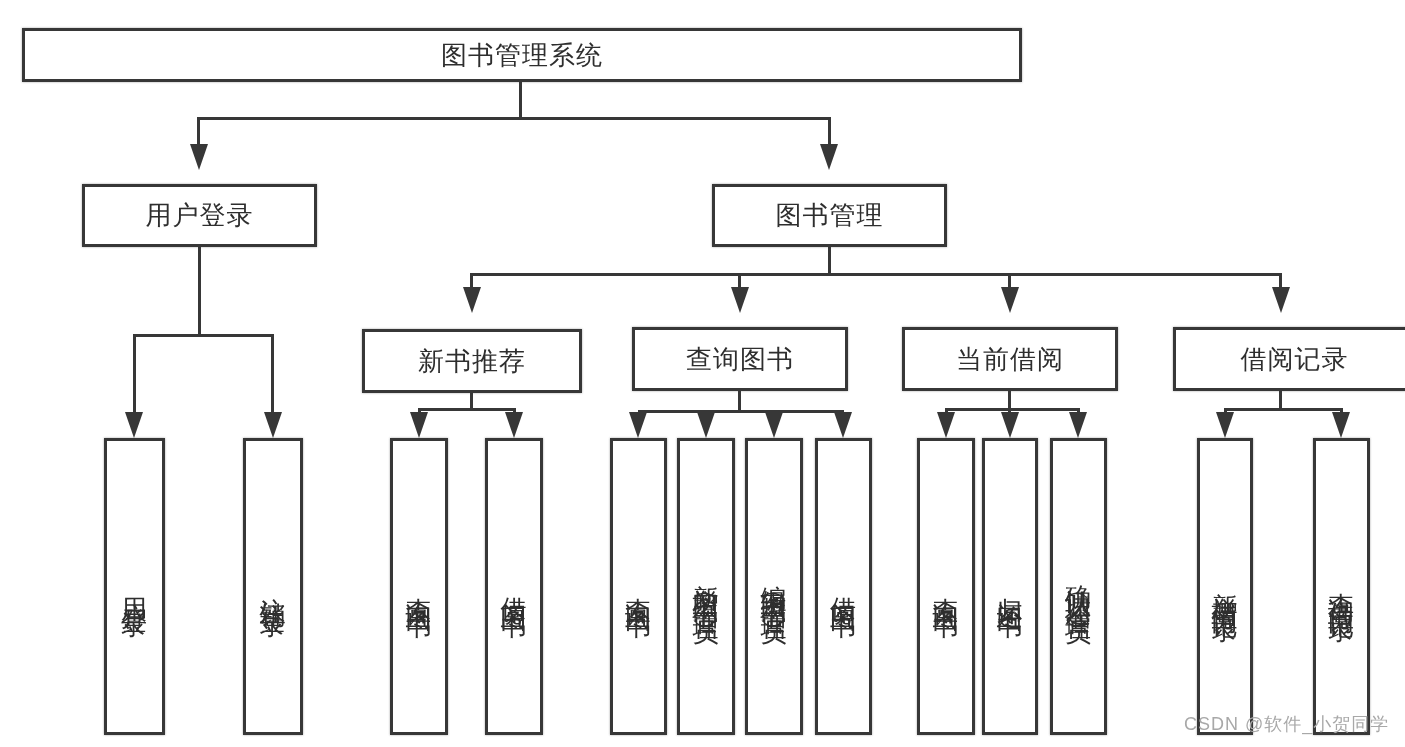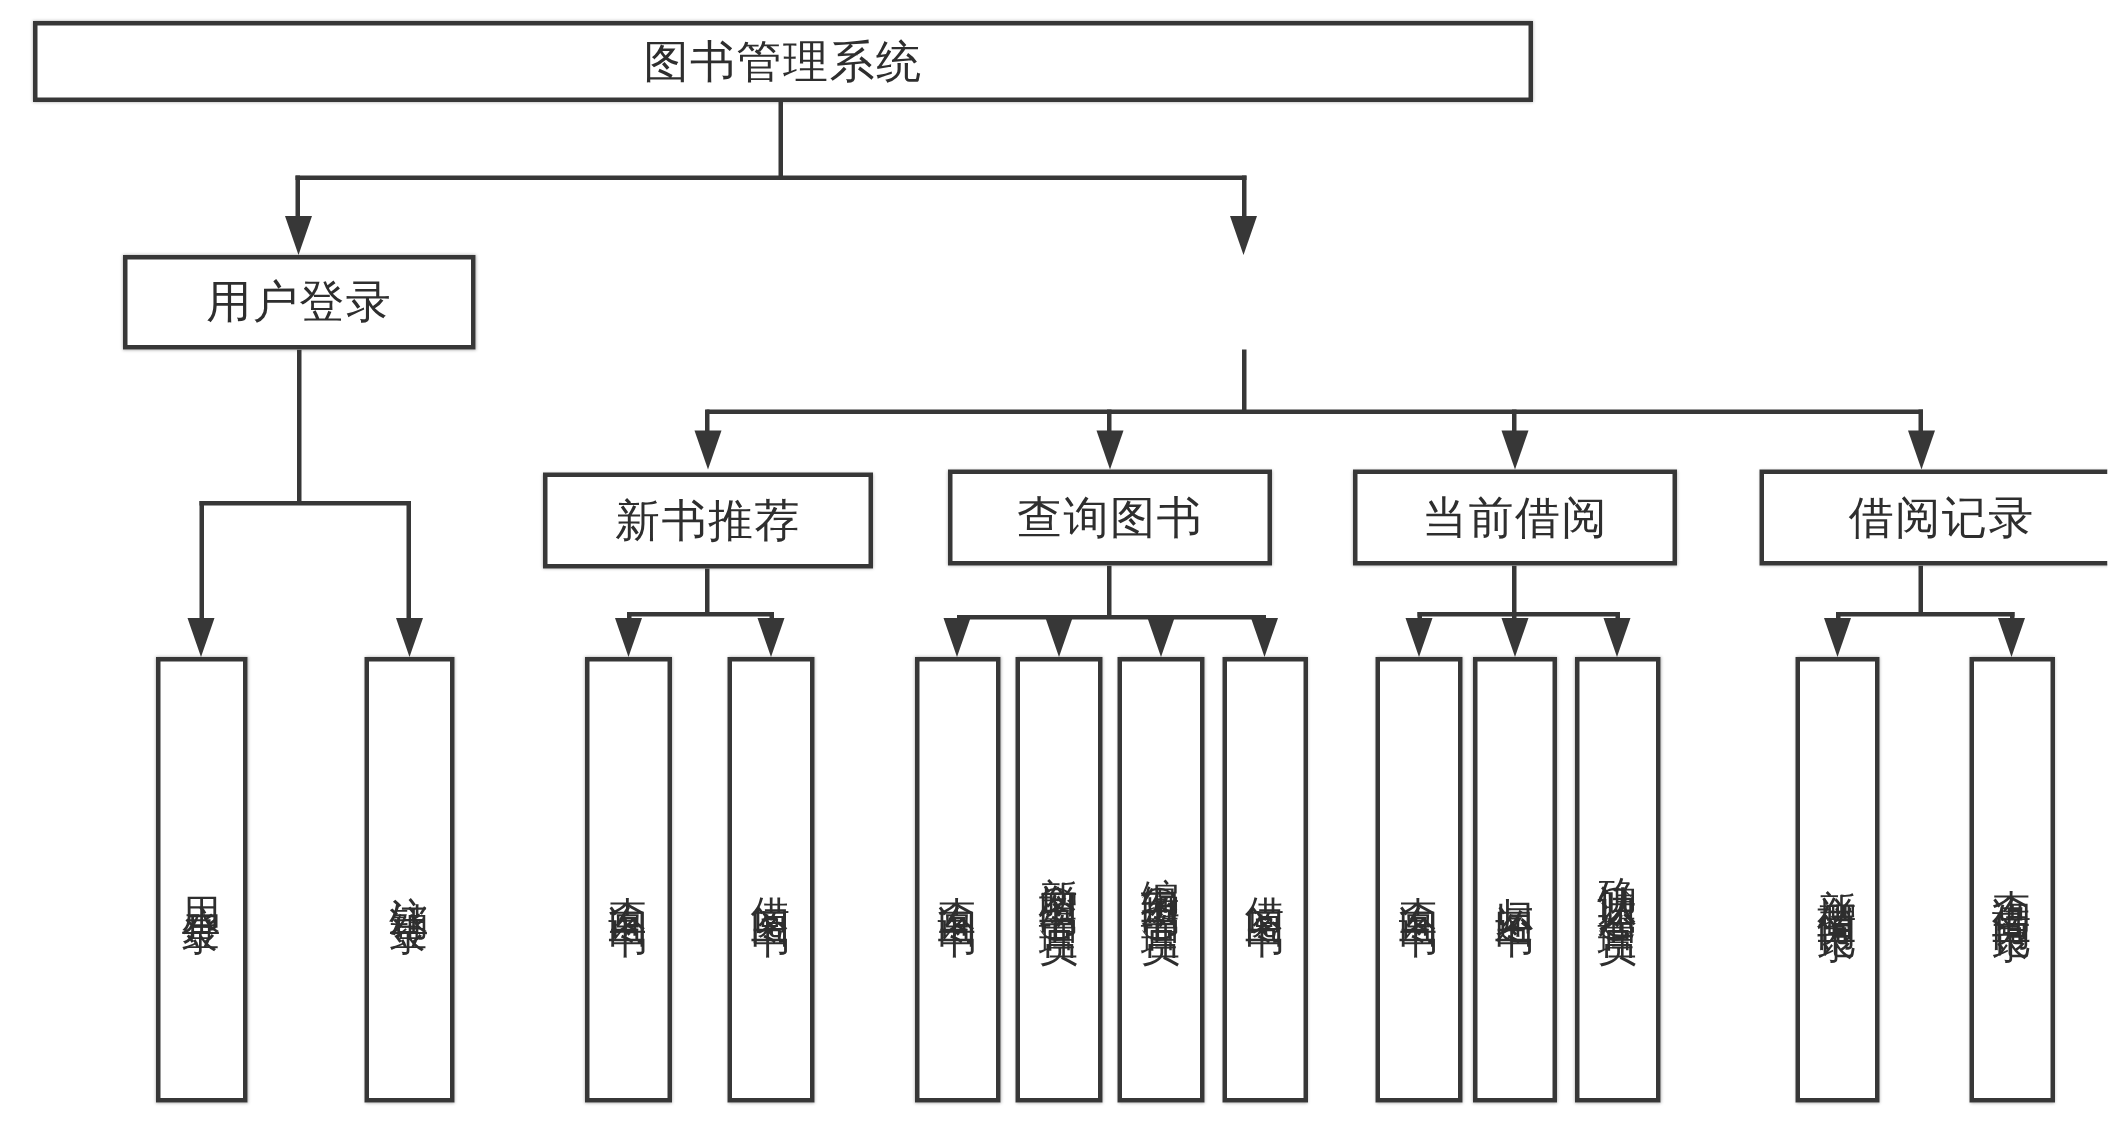--- a/index.html
+++ b/index.html
@@ -20,21 +20,21 @@
   .box{
     position:absolute;
     box-sizing:border-box;
     background:var(--box-fill);
     border:3px solid var(--line);
     box-shadow:0 0 2px rgba(60,60,60,.45);
     display:flex;align-items:center;justify-content:center;
     color:var(--text);
     z-index:2;
   }
-  .hlabel{font-size:30px;letter-spacing:1px;white-space:nowrap;}
+  .hlabel{font-size:26px;letter-spacing:1px;white-space:nowrap;margin-top:14px;}
   .vtext{
     writing-mode:vertical-rl;
     text-orientation:mixed;
     font-size:26px;
     letter-spacing:5px;
     line-height:1;
     color:var(--text);
     white-space:nowrap;
   }
   .c-v{position:absolute;width:3px;background:var(--line);z-index:1;}
@@ -63,20 +63,21 @@
   <div class="box hlabel" style="left:22px;top:14px;width:1000px;height:54px">图书管理系统</div>
 
   <div class="c-v" style="left:519px;top:68px;height:51px"></div>
   <div class="c-h" style="left:197px;top:117px;width:634px"></div>
   <div class="c-v" style="left:197px;top:117px;height:29px"></div>
   <div class="arrow" style="left:190px;top:144px"></div>
   <div class="c-v" style="left:828px;top:117px;height:29px"></div>
   <div class="arrow" style="left:820px;top:144px"></div>
 
   <div class="box hlabel" style="left:82px;top:170px;width:235px;height:63px">用户登录</div>
+  <div class="box hlabel" style="left:712px;top:170px;width:235px;height:63px">图书管理</div>
 
   <div class="c-v" style="left:198px;top:233px;height:103px"></div>
   <div class="c-h" style="left:133px;top:334px;width:141px"></div>
   <div class="c-v" style="left:133px;top:334px;height:79px"></div>
   <div class="arrow" style="left:125px;top:412px"></div>
   <div class="c-v" style="left:271px;top:334px;height:79px"></div>
   <div class="arrow" style="left:264px;top:412px"></div>
 
   <div class="c-v" style="left:828px;top:233px;height:42px"></div>
   <div class="c-h" style="left:471px;top:273px;width:811px"></div>
@@ -161,14 +162,15 @@
     <span class="vtext">确认归还（管理员）</span>
   </div>
 
   <div class="box" style="left:1197px;top:438px;width:56px;height:297px">
     <span class="vtext">新增借阅记录</span>
   </div>
   <div class="box" style="left:1313px;top:438px;width:57px;height:297px">
     <span class="vtext">查询借阅记录</span>
   </div>
 
+  <div class="watermark">CSDN @软件_小贺同学</div>
 
 </div>
 
 </body></html>

